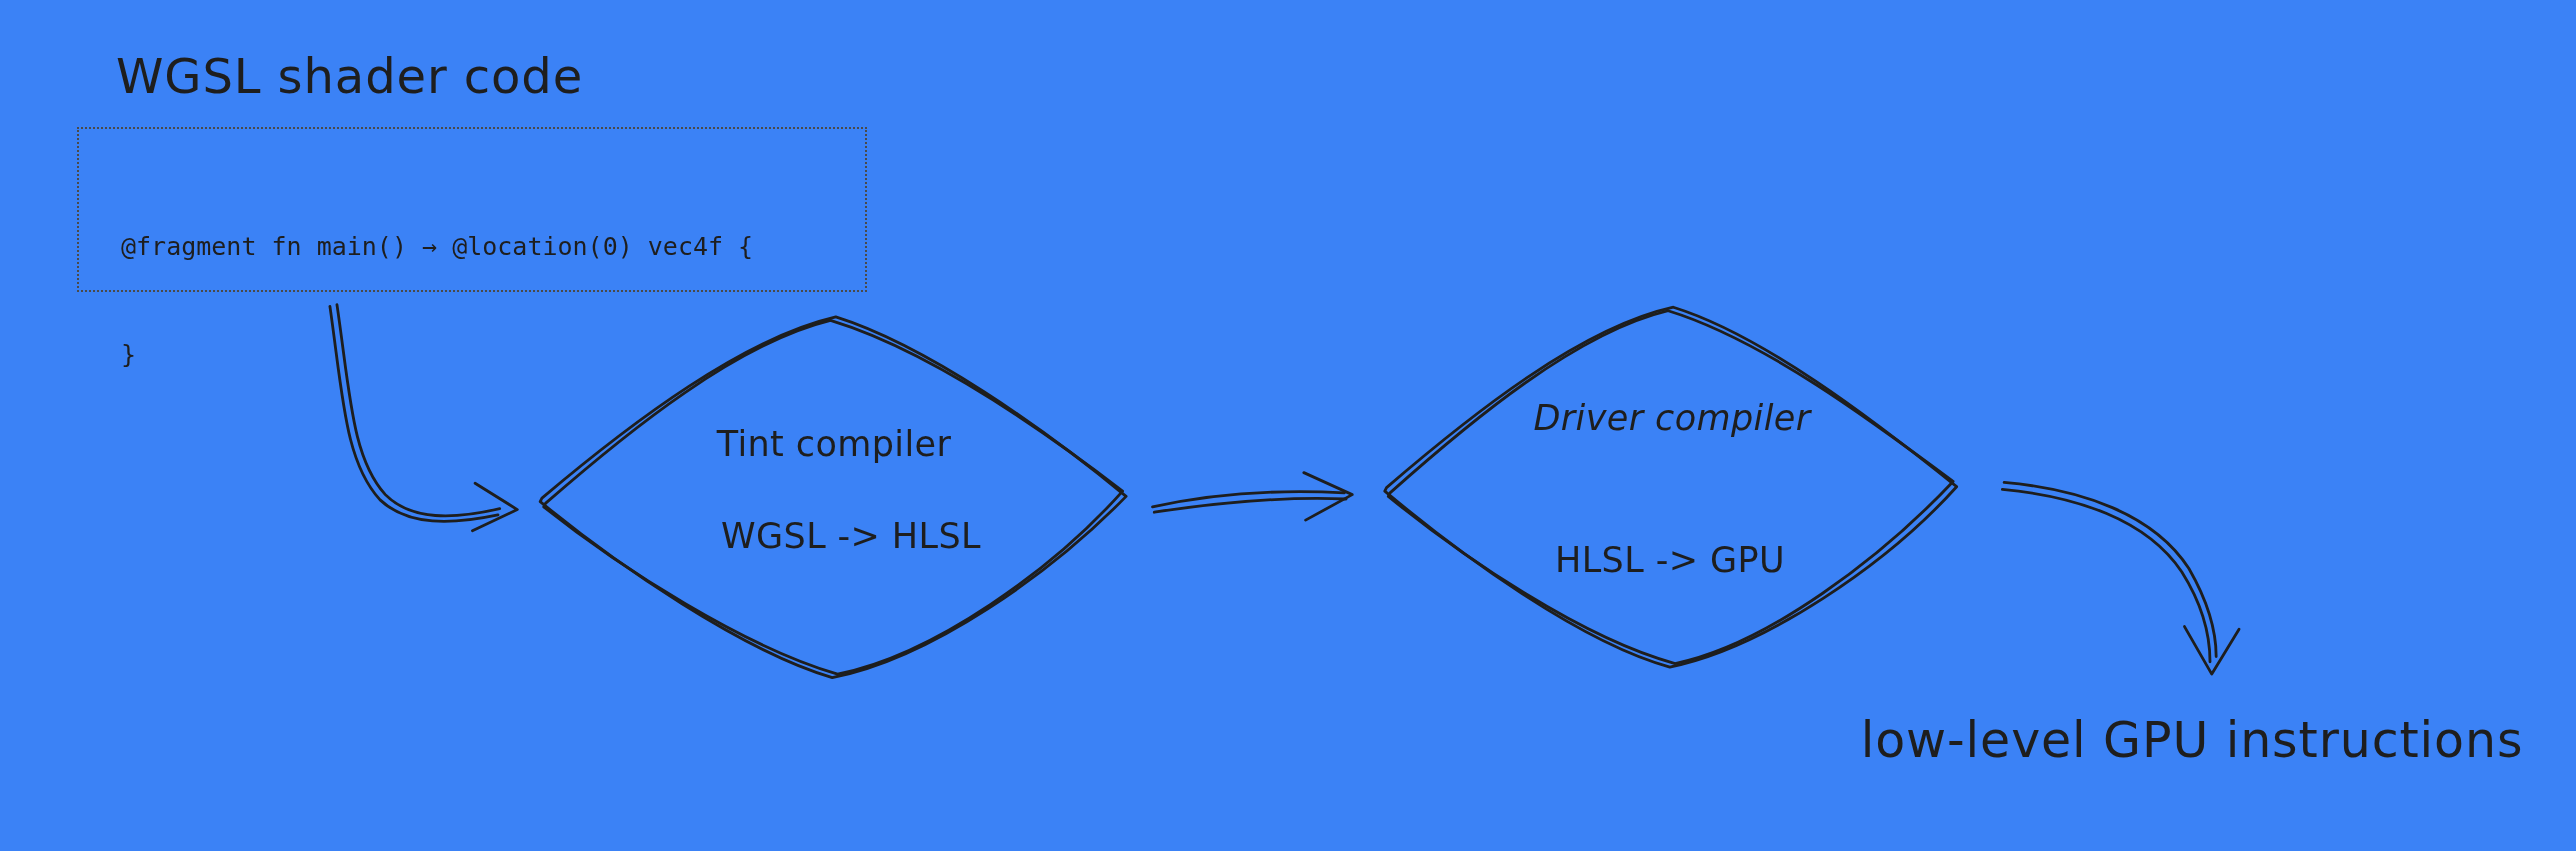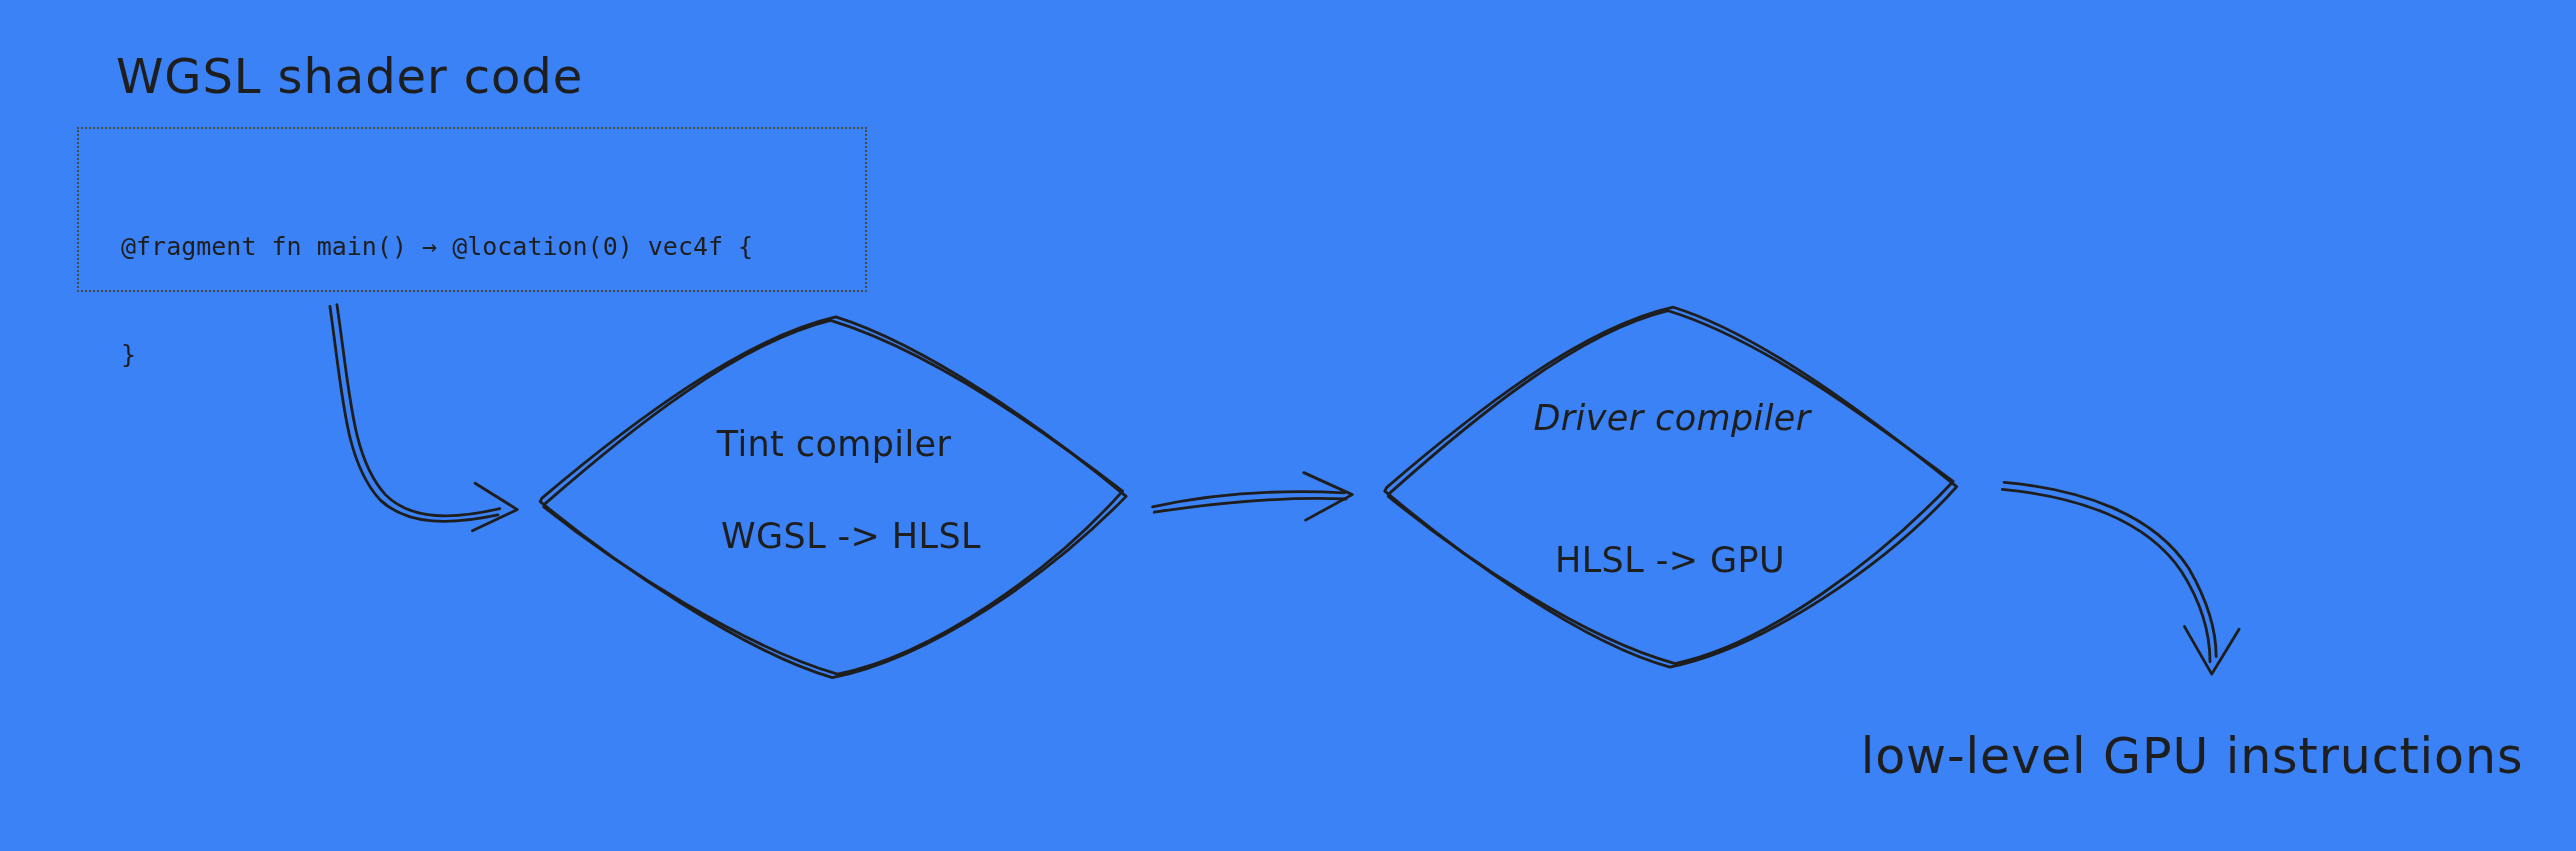--- a/index.html
+++ b/index.html
@@ -54,21 +54,21 @@
     letter-spacing: 0.4px;
     white-space: nowrap;
   }
   .tint-title   { left: 834px;  top: 424px; }
   .tint-sub     { left: 832px;  top: 516px; margin-left: 19px; }
   .driver-title { left: 1672px; top: 398px; font-style: italic; }
   .driver-sub   { left: 1670px; top: 540px; }
   .output-label {
     position: absolute;
     left: 2192px;
-    top: 728px;
+    top: 712px;
     transform: translateX(-50%);
     font-size: 49px;
     letter-spacing: 0.9px;
     white-space: nowrap;
   }
 </style>
 </head>
 <body>
 
 <div class="canvas">

